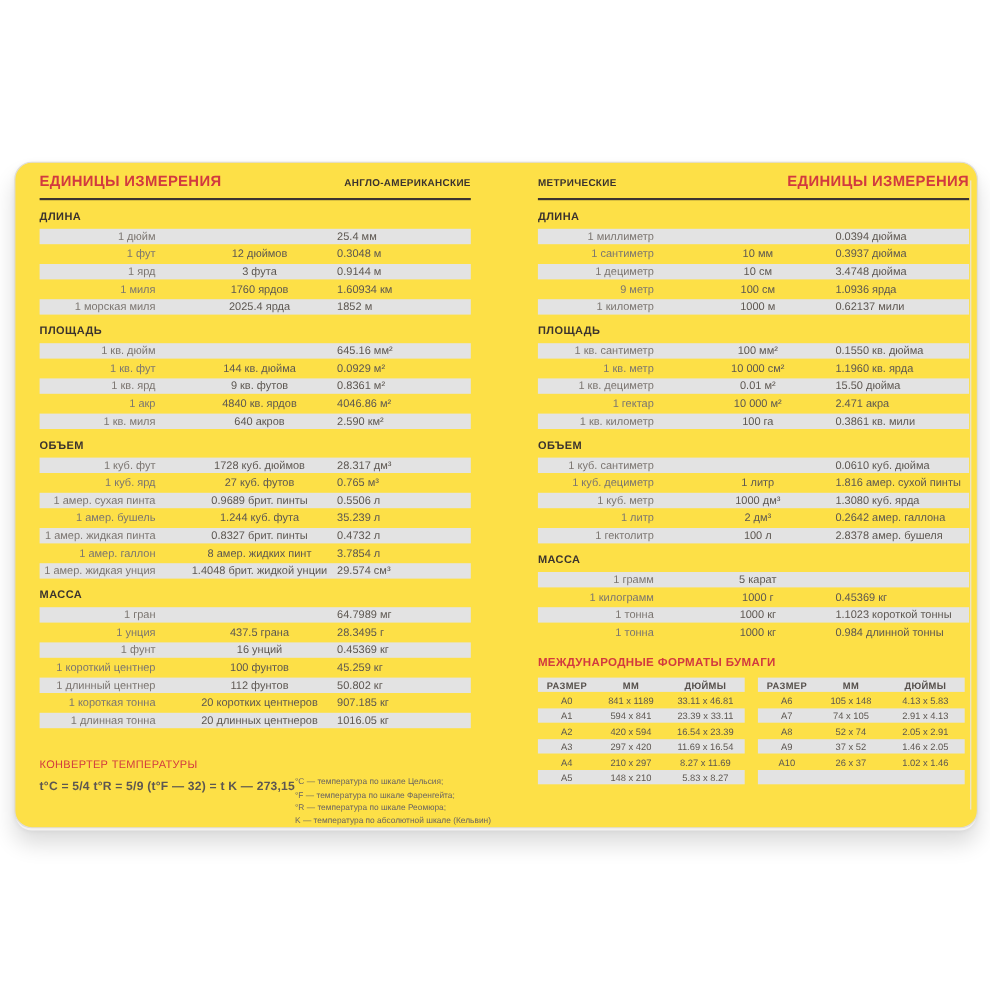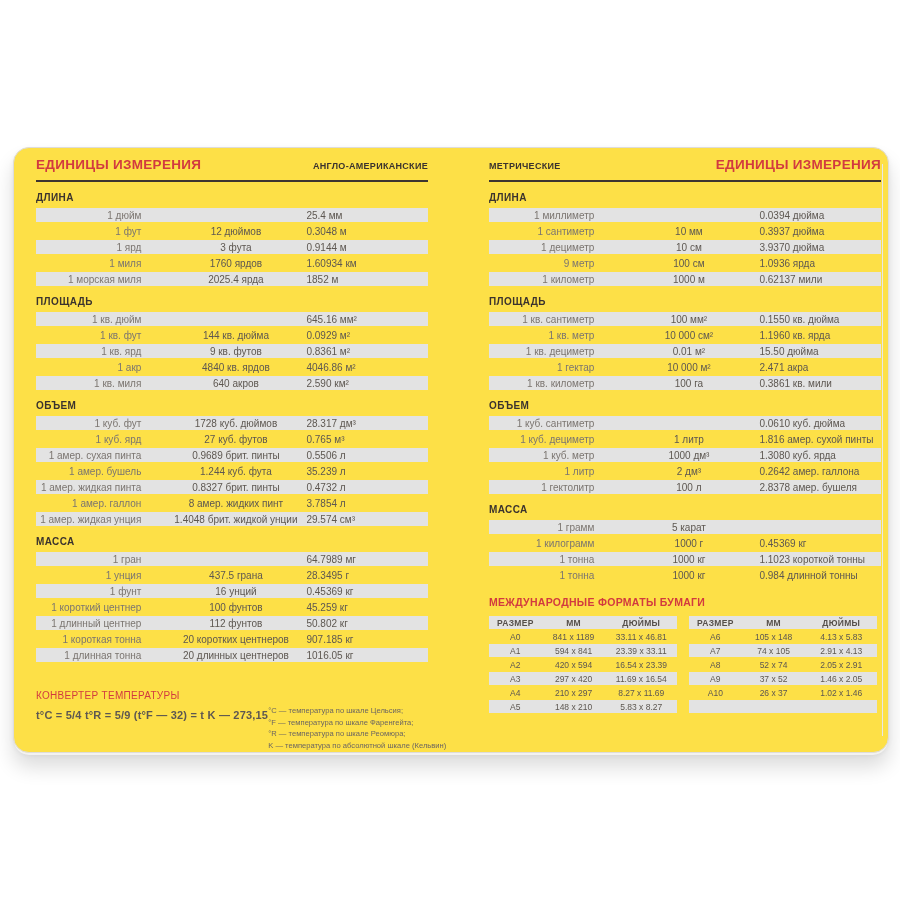--- a/index.html
+++ b/index.html
@@ -270,21 +270,21 @@
 
           <div class="row">
             <span class="c1">1 сантиметр</span>
             <span class="c2">10 мм</span>
             <span class="c3">0.3937 дюйма</span>
           </div>
 
           <div class="row">
             <span class="c1">1 дециметр</span>
             <span class="c2">10 см</span>
-            <span class="c3">3.9370 дюйма</span>
+            <span class="c3">3.4748 дюйма</span>
           </div>
 
           <div class="row">
             <span class="c1">9 метр</span>
             <span class="c2">100 см</span>
             <span class="c3">1.0936 ярда</span>
           </div>
 
           <div class="row">
             <span class="c1">1 километр</span>

